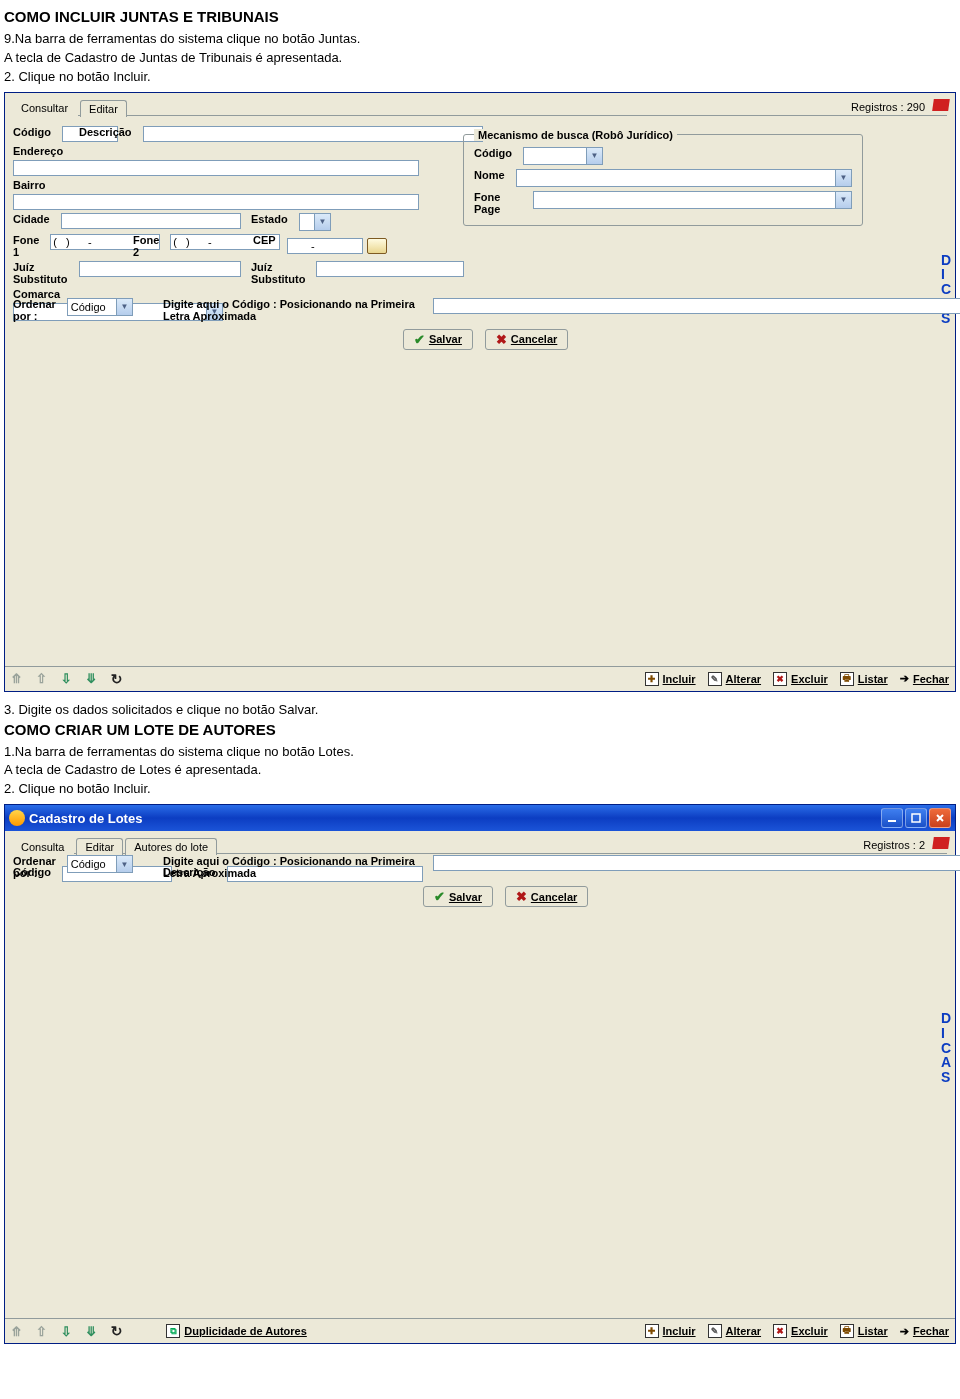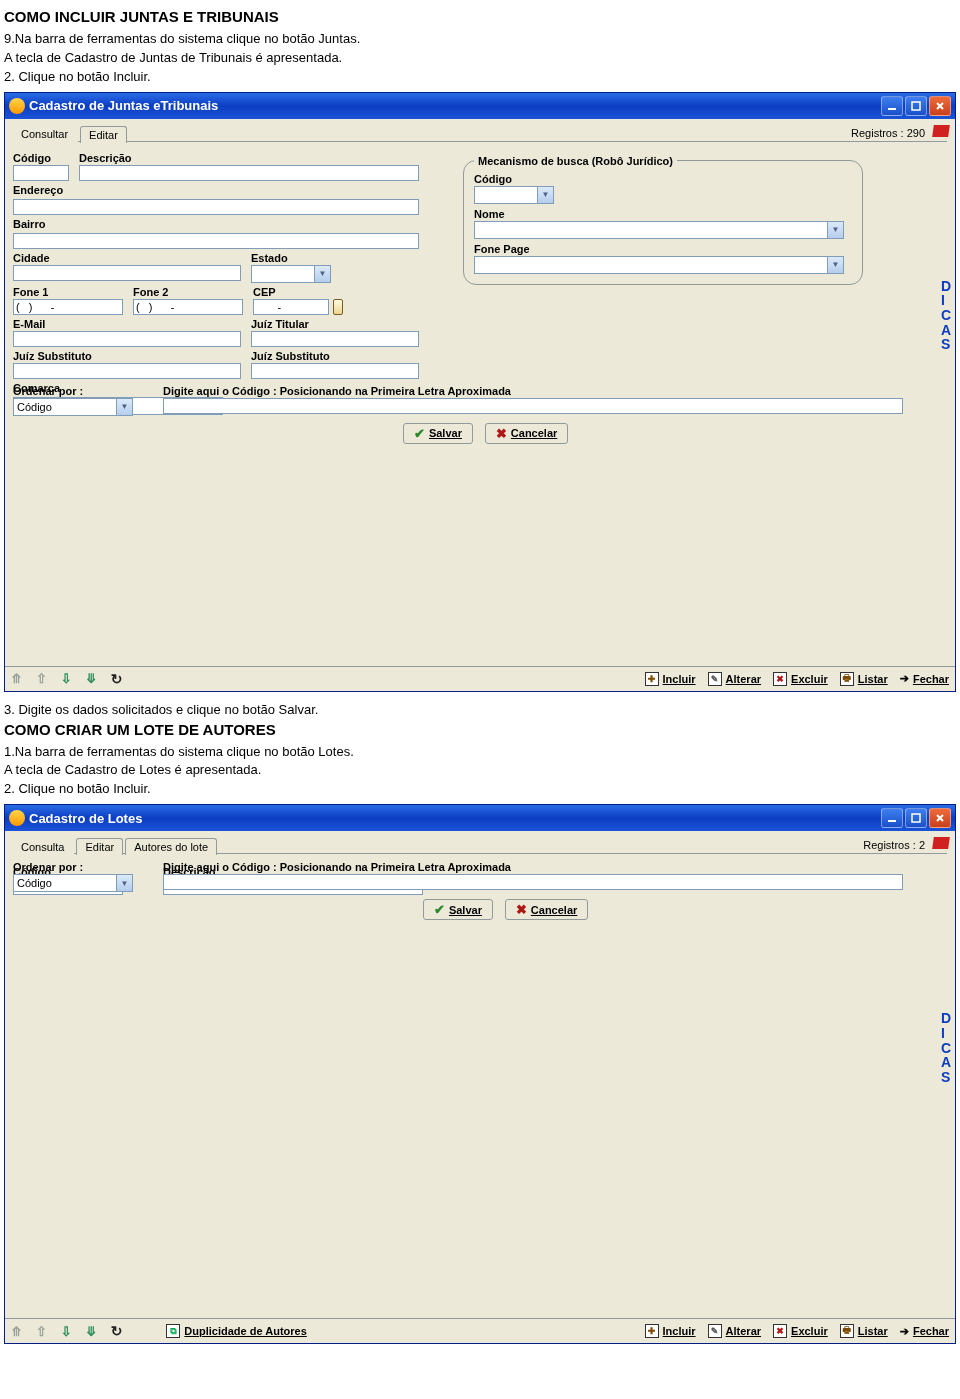--- a/index.html
+++ b/index.html
@@ -25,22 +25,22 @@
   .reg-count { position: absolute; right: 30px; top: 8px; font-size: 11px; font-family: Tahoma, sans-serif; }
   .red-pin { position: absolute; right: 6px; top: 6px; width: 16px; height: 12px; background: #d02020; transform: skewX(-8deg); }
   
   .form-grid { display: flex; gap: 40px; margin-top: 10px; font-family: Tahoma, sans-serif; font-size: 11px; }
   .col { display: flex; flex-direction: column; gap: 3px; }
   .lbl { font-weight: bold; font-size: 11px; }
   .inp { background: #fff; border: 1px solid #7f9db9; font-size: 11px; padding: 1px 2px; }
   .combo { background: #fff; border: 1px solid #7f9db9; font-size: 11px; height: 18px; display: flex; align-items: center; justify-content: flex-end; }
   .combo-arrow { width: 16px; height: 100%; background: linear-gradient(#dbeaf9,#b5cdec); border-left: 1px solid #7f9db9; display: flex; align-items: center; justify-content: center; font-size: 8px; color: #4d6185; }
   .row { display: flex; gap: 10px; }
-  .field { display: flex; flex-direction: column; gap: 1px; }
-  .fieldset { border: 1px solid #919b9c; border-radius: 13px; padding: 4px 10px 10px 10px; position: relative; margin-top: 8px; }
+  .field { display: flex; flex-direction: row; gap: 11px; }
+  .fieldset { border: 1px solid #919b9c; border-radius: 3px; padding: 4px 10px 10px 10px; position: relative; margin-top: 8px; }
   .fieldset-title { font-weight: bold; font-size: 11px; position: relative; top: -10px; background: #ece9d8; display: inline-block; padding: 0 4px; }
   
   .btn-row { display: flex; gap: 12px; margin-top: 8px; margin-left: 390px; }
   .btn { background: #ece9d8; border: 1px solid #919b9c; border-radius: 3px; padding: 2px 10px; font-family: Tahoma, sans-serif; font-size: 11px; font-weight: bold; display: flex; align-items: center; gap: 4px; cursor: pointer; }
   .chk-green { color: #2a8a2a; font-size: 13px; }
   .x-red { color: #b01818; font-size: 13px; }
   
   .dicas { position: absolute; right: 4px; top: 160px; font-family: Tahoma, sans-serif; font-weight: bold; color: #0c3dc2; font-size: 14px; display: flex; flex-direction: column; line-height: 1.05; }
   
   .bottom-area { margin-top: 260px; font-family: Tahoma, sans-serif; font-size: 11px; }
@@ -69,44 +69,20 @@
 </style>
 </head>
 <body>
 
 <div class="doc-heading">COMO INCLUIR JUNTAS E TRIBUNAIS</div>
 <div class="doc-text">9.Na barra de ferramentas do sistema clique no botão Juntas.</div>
 <div class="doc-text">A tecla de Cadastro de Juntas de Tribunais é apresentada.</div>
 <div class="doc-text">2. Clique no botão Incluir.</div>
 
 <div class="window" style="height:600px; position:relative;">
-  <div class="titlebar">
-    <div class="titlebar-left">
-      <div class="app-icon"></div>
-      <div class="titlebar-title">Cadastro de Juntas  eTribunais</div>
-    </div>
-    <div class="win-controls">
-      <div class="win-btn win-min">
-          <svg width="10" height="10">
-            <rect x="1" y="7" width="8" height="2" fill="#fff"></rect>
-          </svg>
-        </div>
-      <div class="win-btn win-max">
-          <svg width="10" height="10">
-            <rect x="1" y="1" width="8" height="8" fill="none" stroke="#fff" stroke-width="1.5"></rect>
-          </svg>
-        </div>
-      <div class="win-btn win-close">
-          <svg width="10" height="10">
-            <line x1="2" y1="2" x2="8" y2="8" stroke="#fff" stroke-width="2"></line>
-            <line x1="8" y1="2" x2="2" y2="8" stroke="#fff" stroke-width="2"></line>
-          </svg>
-        </div>
-    </div>
-  </div>
   <div class="content">
     <div class="menu-tabs">
       <div class="tab">Consultar</div>
       <div class="tab">Editar</div>
     </div>
     <div class="tabstrip-line"></div>
     <div class="reg-count">Registros : 290</div>
     <div class="red-pin"></div>
 
     <div class="form-grid">
@@ -146,30 +122,20 @@
           <div class="field" style="width:110px;">
             <span class="lbl">Fone 2</span>
             <input class="inp" style="width: 110px; height: 16px;" value="(   )      -">
           </div>
           <div class="field" style="width:90px;">
             <span class="lbl">CEP</span>
             <div style="display:flex;align-items:center;">
               <input class="inp" style="width: 76px; height: 16px;" value="       -">
               <span class="phone-icon"></span>
             </div>
-          </div>
-        </div>
-        <div class="row">
-          <div class="field" style="width:228px;">
-            <span class="lbl">E-Mail</span>
-            <input class="inp" style="width: 228px; height: 16px;">
-          </div>
-          <div class="field" style="width:168px;">
-            <span class="lbl">Juíz Titular</span>
-            <input class="inp" style="width: 168px; height: 16px;">
           </div>
         </div>
         <div class="row">
           <div class="field" style="width:228px;">
             <span class="lbl">Juíz Substituto</span>
             <input class="inp" style="width: 228px; height: 16px;">
           </div>
           <div class="field" style="width:168px;">
             <span class="lbl">Juíz Substituto</span>
             <input class="inp" style="width: 168px; height: 16px;">

